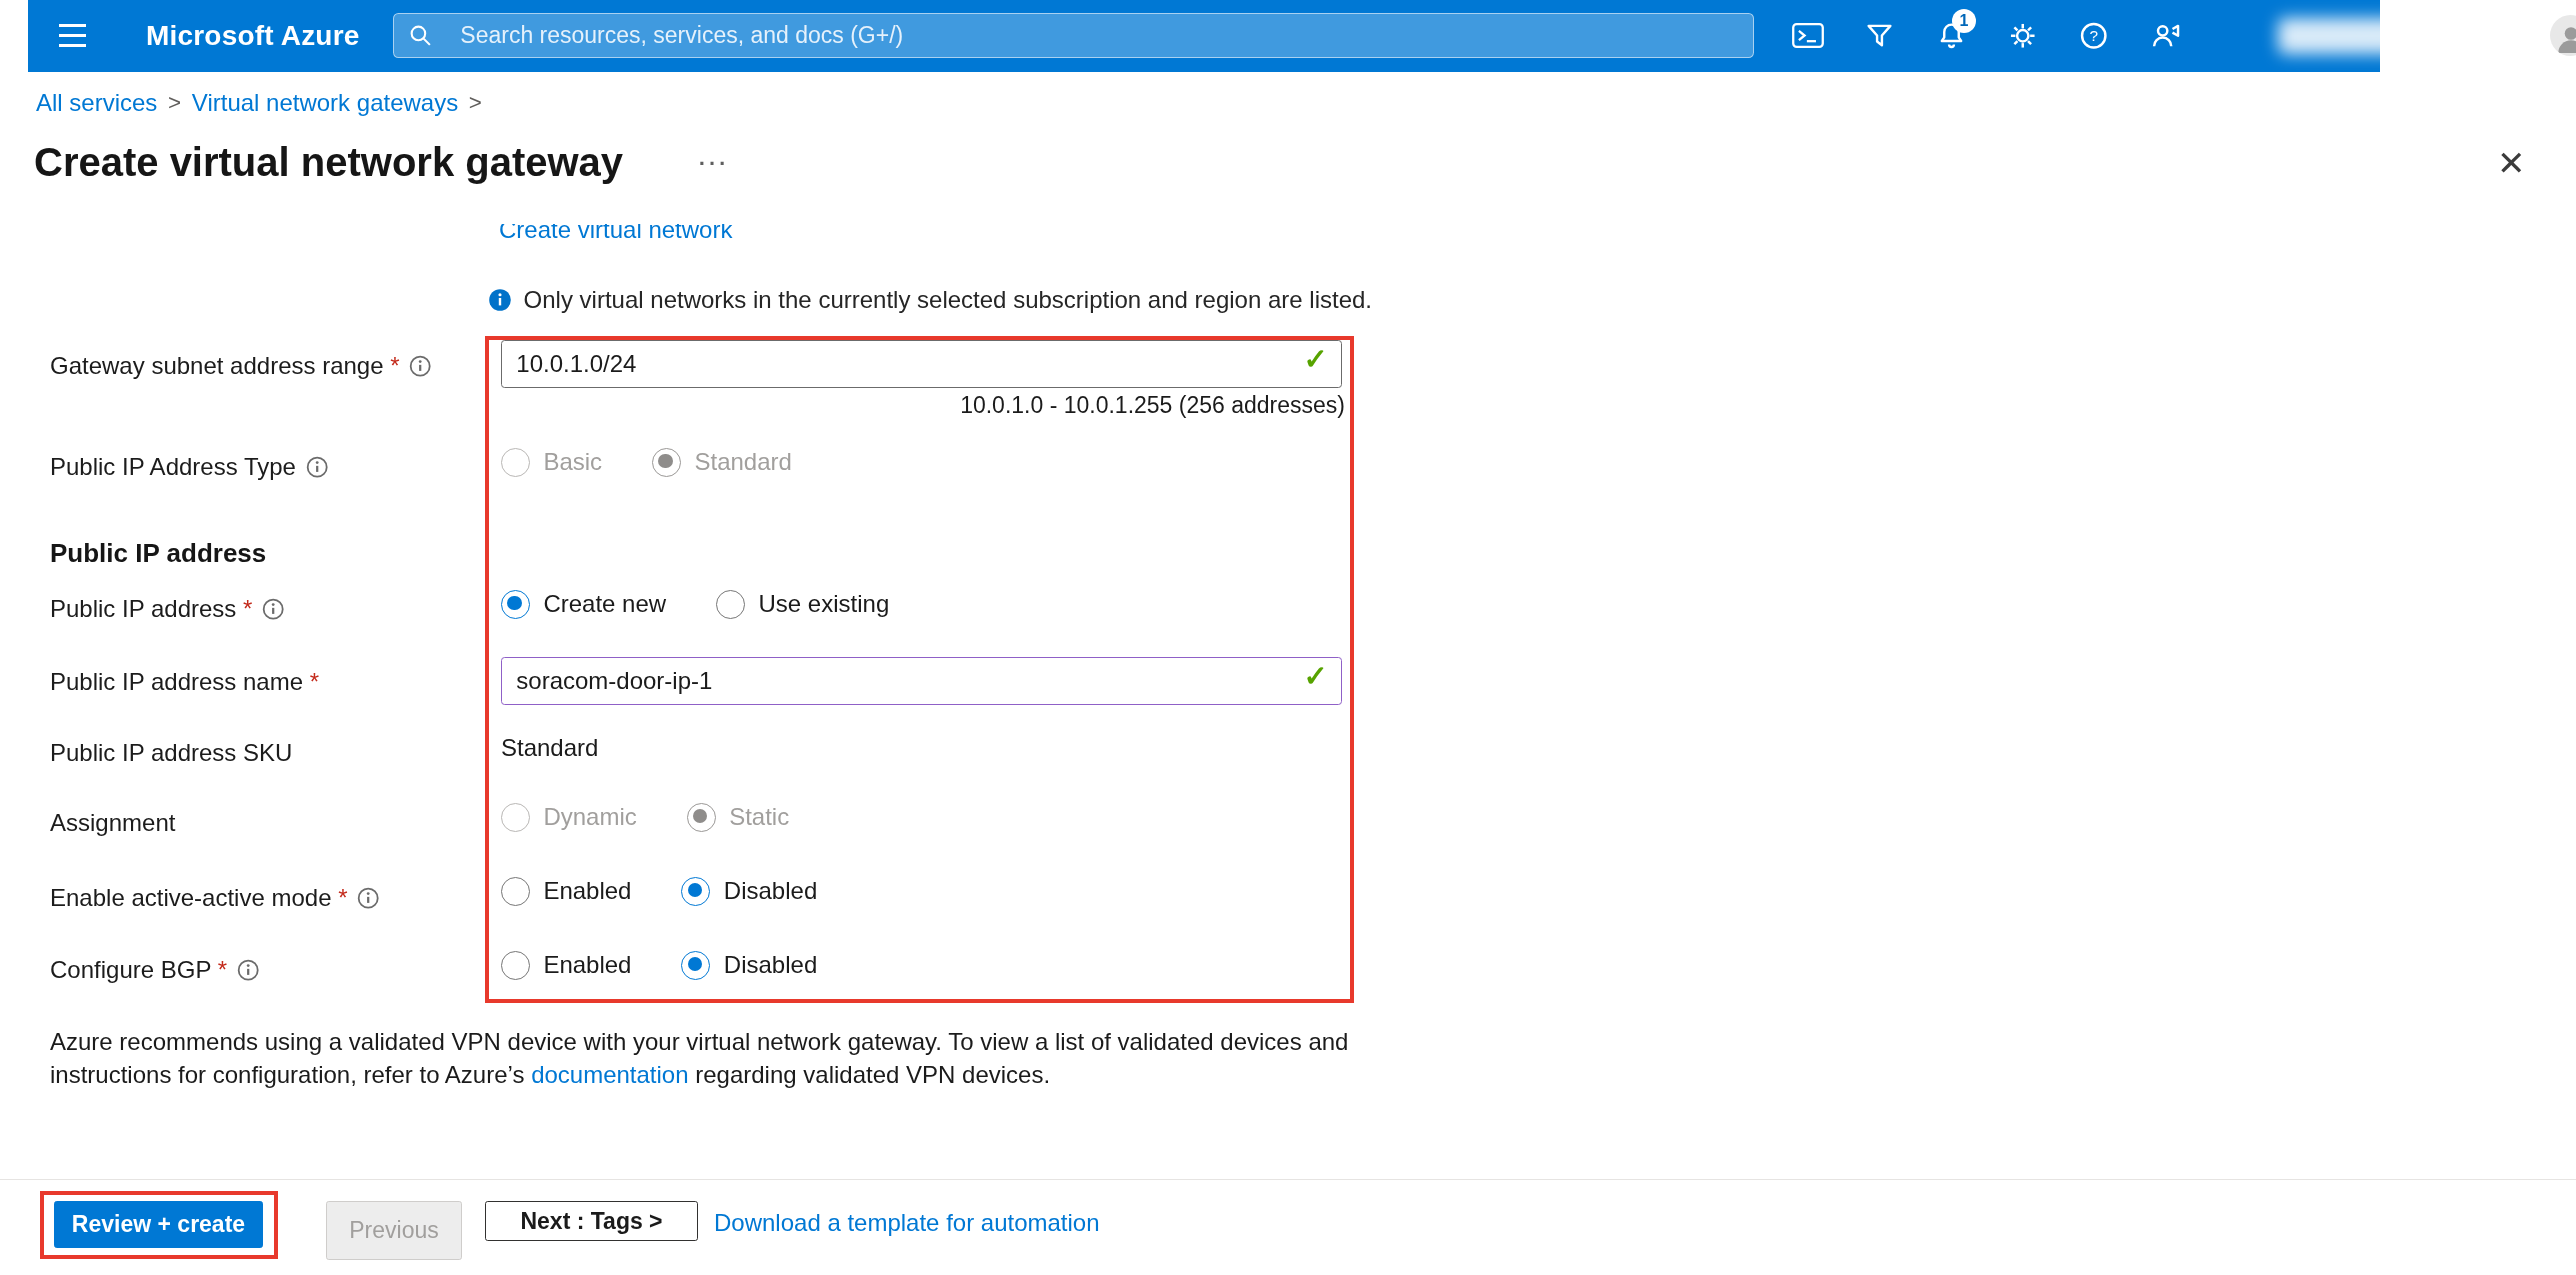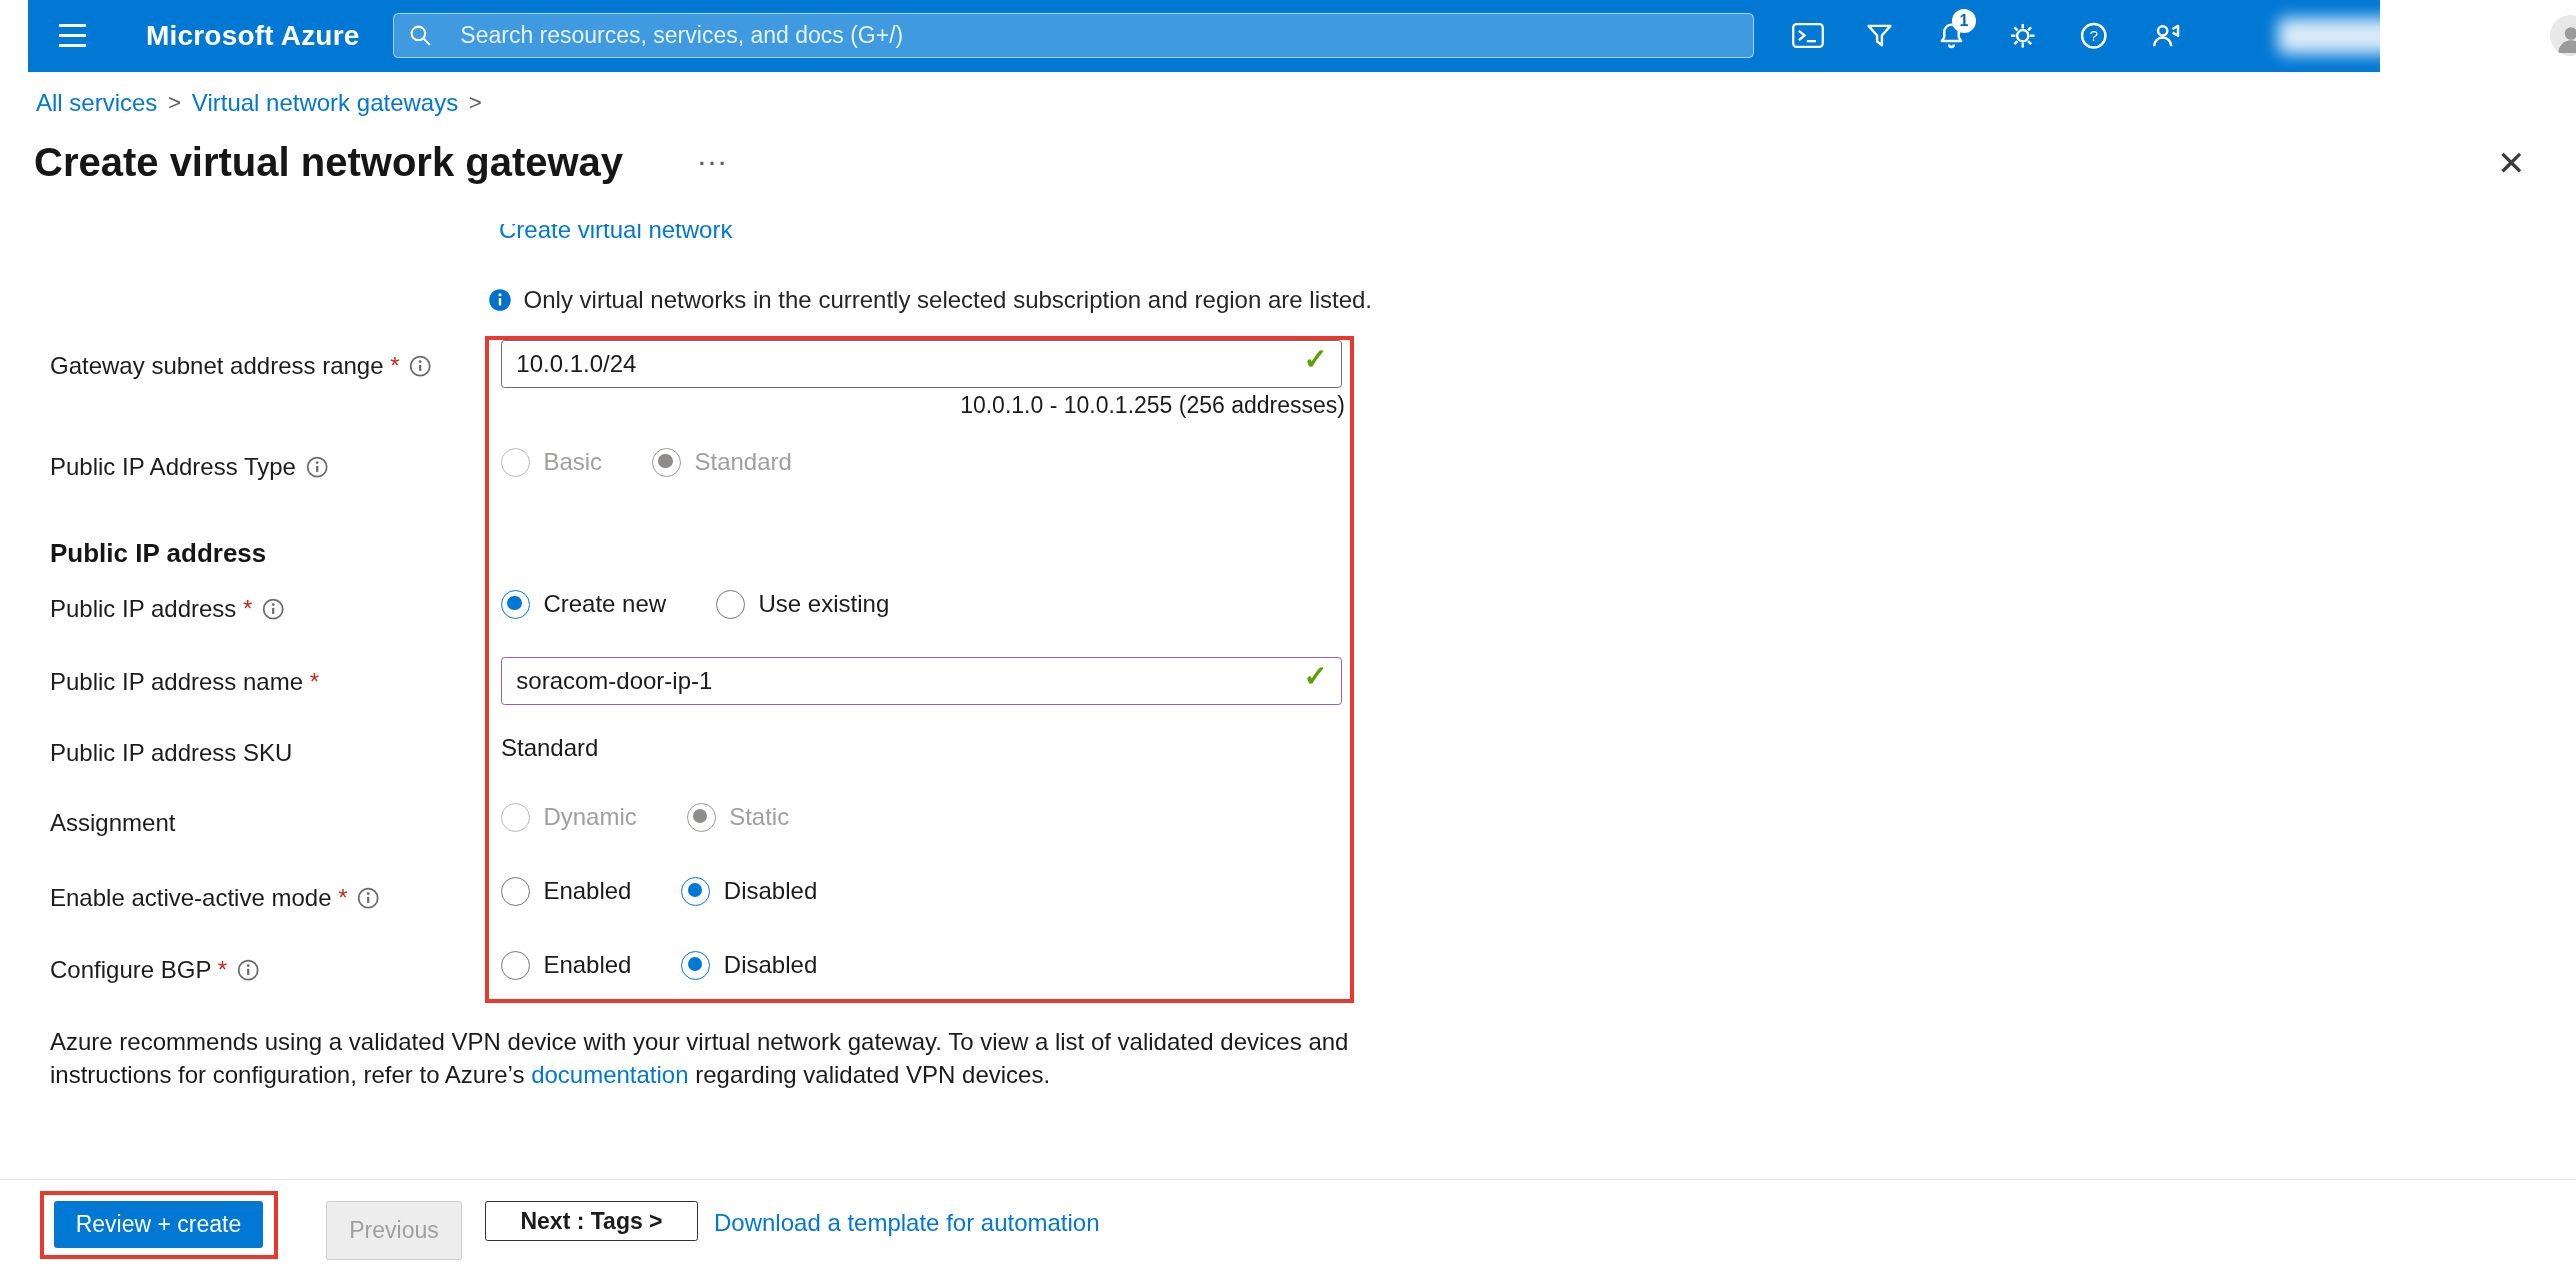--- a/index.html
+++ b/index.html
@@ -147,21 +147,21 @@
   .footer-divider {
     position: absolute; left: 0; top: 1179px; width: 2576px; height: 0.9px; background: #e6e4e2;
   }
   .red-rect-btn {
     position: absolute; left: 40px; top: 1191px; width: 238px; height: 68px;
     border: 4.5px solid #e8392c; pointer-events: none;
   }
   .btn { font-family: "Liberation Sans", sans-serif; cursor: pointer; border-radius: 2.7px; }
   .btn-review {
     position: absolute; left: 54px; top: 1201px; width: 209px; height: 47px;
-    background: #0078d4; color: #fff; border: 0.9px solid #0078d4; font-size: 23px; font-weight: 400;
+    background: #0078d4; color: #fff; border: 0.9px solid #0078d4; font-size: 23px; font-weight: 700;
   }
   .btn-prev {
     position: absolute; left: 326px; top: 1201px; width: 136px; height: 59px;
     background: #ededed; color: #a19f9d; border: 0.9px solid #cfcdcb; font-size: 23px; cursor: default;
   }
   .btn-next {
     position: absolute; left: 485px; top: 1201px; width: 213px; height: 40px;
     background: #ffffff; color: #1b1b1b; border: 1.8px solid #323130; font-size: 23px; font-weight: 700;
   }
   .dl-link {

